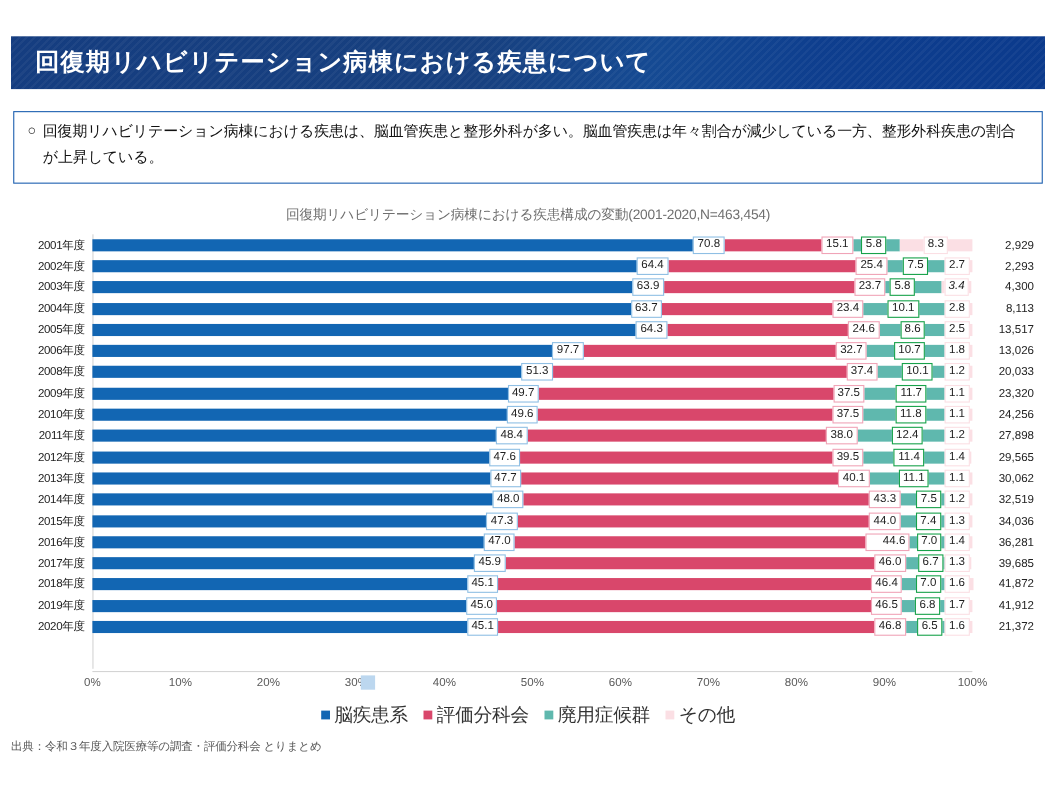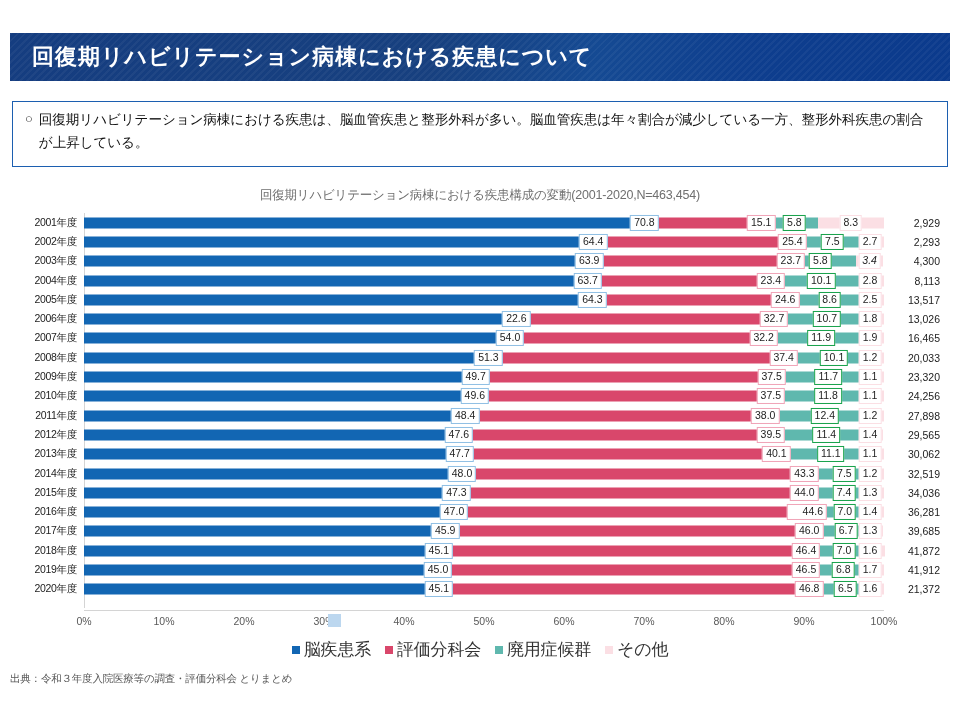--- a/index.html
+++ b/index.html
@@ -236,42 +236,28 @@
             <div class="lbl lbl-teal" style="left: 745.6px;">8.6</div>
             <div class="bar seg-other" style="left: 780px; width: 20px;"></div>
             <div class="lbl lbl-other" style="left: 786px;">2.5</div>
             <div class="total">13,517</div>
           </div>
         </div>
         <div class="row">
           <div class="ylabel">2006年度</div>
           <div class="track">
             <div class="bar seg-blue" style="left: 0px; width: 438.4px;"></div>
-            <div class="lbl lbl-blue" style="left: 432.4px;">22.6</div>
+            <div class="lbl lbl-blue" style="left: 432.4px;">97.7</div>
             <div class="bar seg-pink" style="left: 438.4px; width: 261.6px;"></div>
             <div class="lbl lbl-pink" style="left: 690px;">32.7</div>
             <div class="bar seg-teal" style="left: 700px; width: 85.6px;"></div>
             <div class="lbl lbl-teal" style="left: 742.8px;">10.7</div>
             <div class="bar seg-other" style="left: 785.6px; width: 14.4px;"></div>
             <div class="lbl lbl-other" style="left: 786px;">1.8</div>
             <div class="total">13,026</div>
-          </div>
-        </div>
-        <div class="row">
-          <div class="ylabel">2007年度</div>
-          <div class="track">
-            <div class="bar seg-blue" style="left: 0px; width: 432px;"></div>
-            <div class="lbl lbl-blue" style="left: 426px;">54.0</div>
-            <div class="bar seg-pink" style="left: 432px; width: 257.6px;"></div>
-            <div class="lbl lbl-pink" style="left: 679.6px;">32.2</div>
-            <div class="bar seg-teal" style="left: 689.6px; width: 95.2px;"></div>
-            <div class="lbl lbl-teal" style="left: 737.2px;">11.9</div>
-            <div class="bar seg-other" style="left: 784.8px; width: 15.2px;"></div>
-            <div class="lbl lbl-other" style="left: 786px;">1.9</div>
-            <div class="total">16,465</div>
           </div>
         </div>
         <div class="row">
           <div class="ylabel">2008年度</div>
           <div class="track">
             <div class="bar seg-blue" style="left: 0px; width: 410.4px;"></div>
             <div class="lbl lbl-blue" style="left: 404.4px;">51.3</div>
             <div class="bar seg-pink" style="left: 410.4px; width: 299.2px;"></div>
             <div class="lbl lbl-pink" style="left: 699.6px;">37.4</div>
             <div class="bar seg-teal" style="left: 709.6px; width: 80.8px;"></div>

